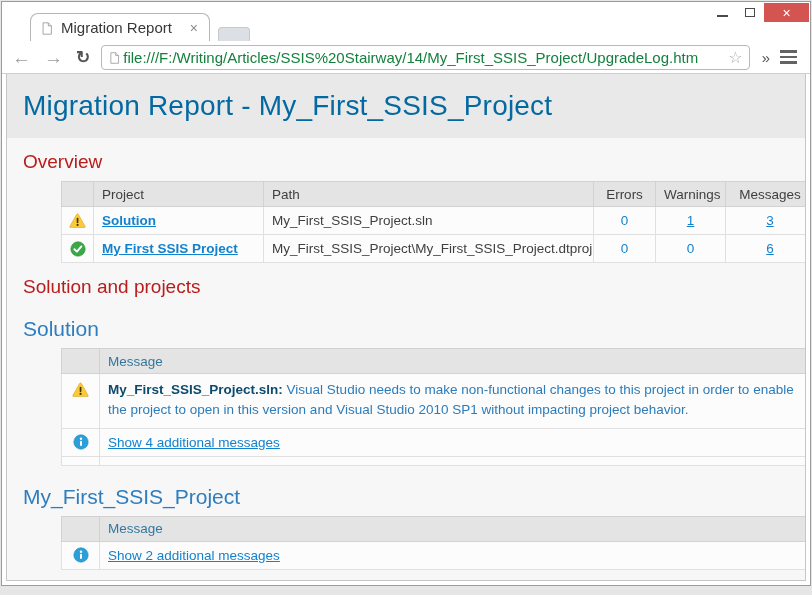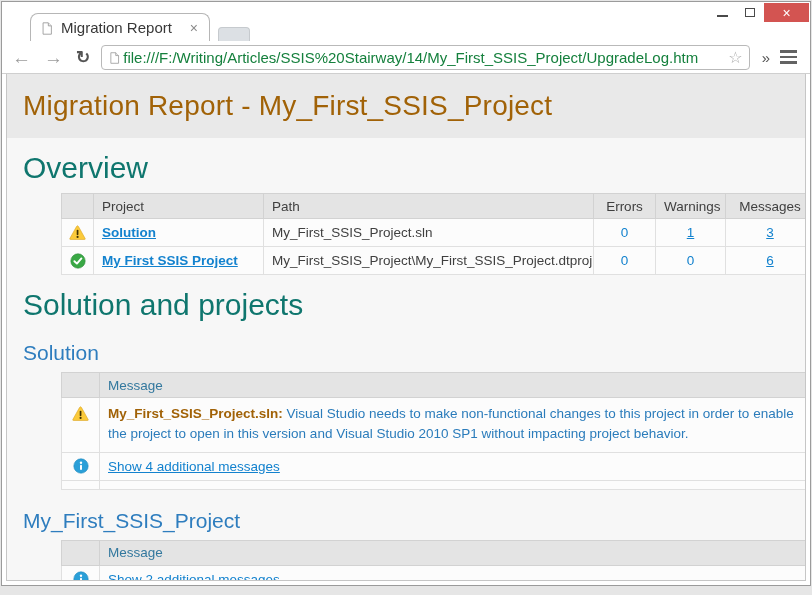--- a/index.html
+++ b/index.html
@@ -35,25 +35,25 @@
   .omnibox .url { flex:1; font-size:15px; color:#15803d; white-space:nowrap; overflow:hidden; margin-left:2px; }
   .star-ic { font-size:16px; color:#ababab; margin-left:4px; }
   .overflow-ic { font-size:15px; color:#555; margin:0 10px 0 12px; }
   .hamburger { display:flex; flex-direction:column; gap:3px; margin-right:3px; }
   .hamburger i { display:block; width:17px; height:2.5px; background:#636363; }
 
   
   .viewport { flex:1; margin:0 4px 4px 4px; border:1px solid #c6c6c6; border-top:none;
               background:#f7f7f7; overflow:hidden; }
   .page-header { height:64px; background:#e9e9e9; display:flex; align-items:center; }
-  .page-header h1 { font-size:28px; font-weight:300; color:#a16207; padding-left:16px;
+  .page-header h1 { font-size:28px; font-weight:300; color:#0369a1; padding-left:16px;
                     font-family:"Liberation Sans", sans-serif; letter-spacing:0.2px; }
 
   .content { padding-left:15px; }
-  h2 { font-size:30px; font-weight:300; color:#0f766e; margin:13px 0 8px 1px; }
+  h2 { font-size:19px; font-weight:300; color:#b91c1c; margin:13px 0 8px 1px; }
   h3 { font-size:21px; font-weight:400; color:#2e7dbe; margin:19px 0 7px 1px; }
 
   table { border-collapse:collapse; background:#fcfcfc; font-size:13.5px; table-layout:fixed; }
   table { border:1px solid #cccccc;margin-left:39px; }
   th, td { border:1px solid #e0e0e0; padding:0 8px; }
   th { background:#e4e4e4; border-color:#d2d2d2; font-weight:normal; text-align:left; height:25px; }
   td { height:28px; }
 
   .ov-table { width:753px; }
   .ov-th { color:#3f3f3f; }
@@ -67,21 +67,21 @@
   .cell-num { text-align:center; color:#1382ce; }
   a.proj-link { color:#1382ce; font-weight:bold; text-decoration:underline; cursor:pointer; }
   a.num-link { color:#1382ce; text-decoration:underline; cursor:pointer; }
   .path-text { color:#3f3f3f; white-space:nowrap; overflow:hidden; }
   .num-center { text-align:center; }
 
   .msg-table { width:753px; margin-bottom:0; }
   .msg-th { color:#33789e; }
   .msg-col-icon { width:38px; }
   .msg-text { color:#2b7cbb; line-height:1.5; padding:6px 10px 7px 8px; }
-  .msg-text b { color:#a16207; }
+  .msg-text b { color:#0c4a6e; }
   a.msg-link { color:#1382ce; text-decoration:underline; cursor:pointer; }
   .msg-icon-cell { text-align:center; vertical-align:middle; padding:0; }
   .warn-icon-cell { vertical-align:top; padding-top:8px; }
   tr.spacer td { height:9px; }
 
   .status-svg { vertical-align:middle; }
 </style>
 </head>
 <body>
 

